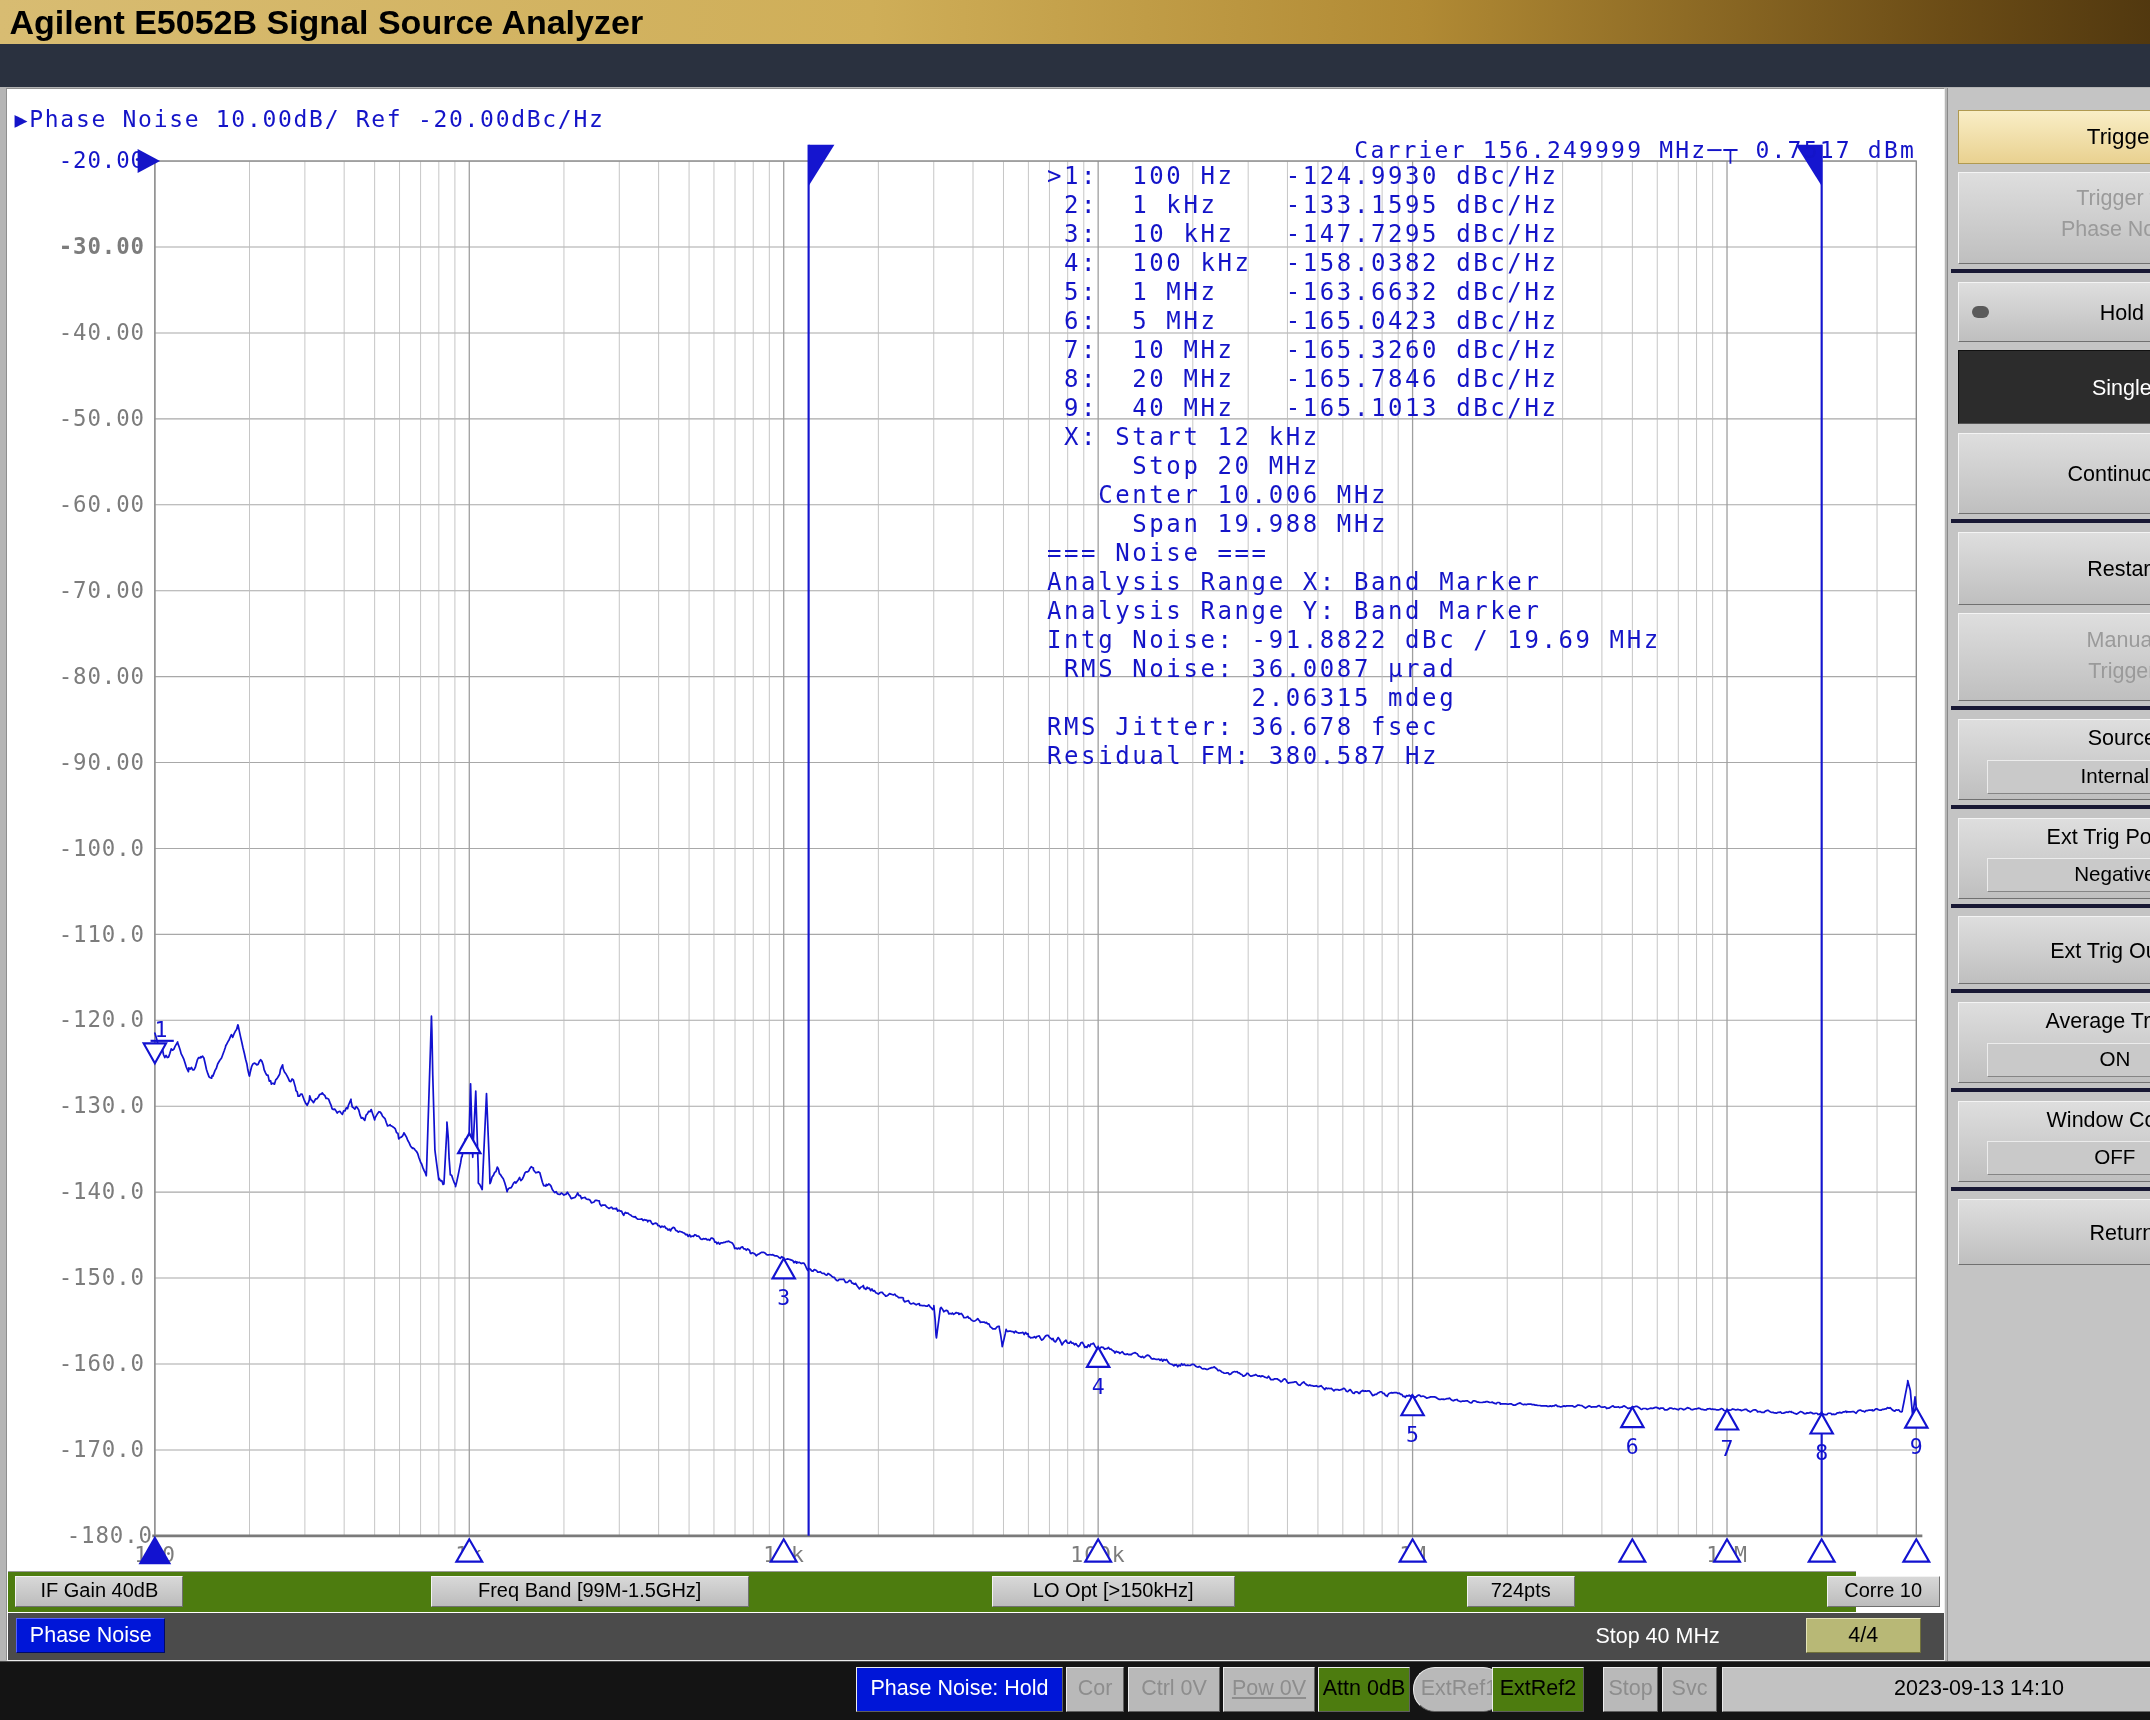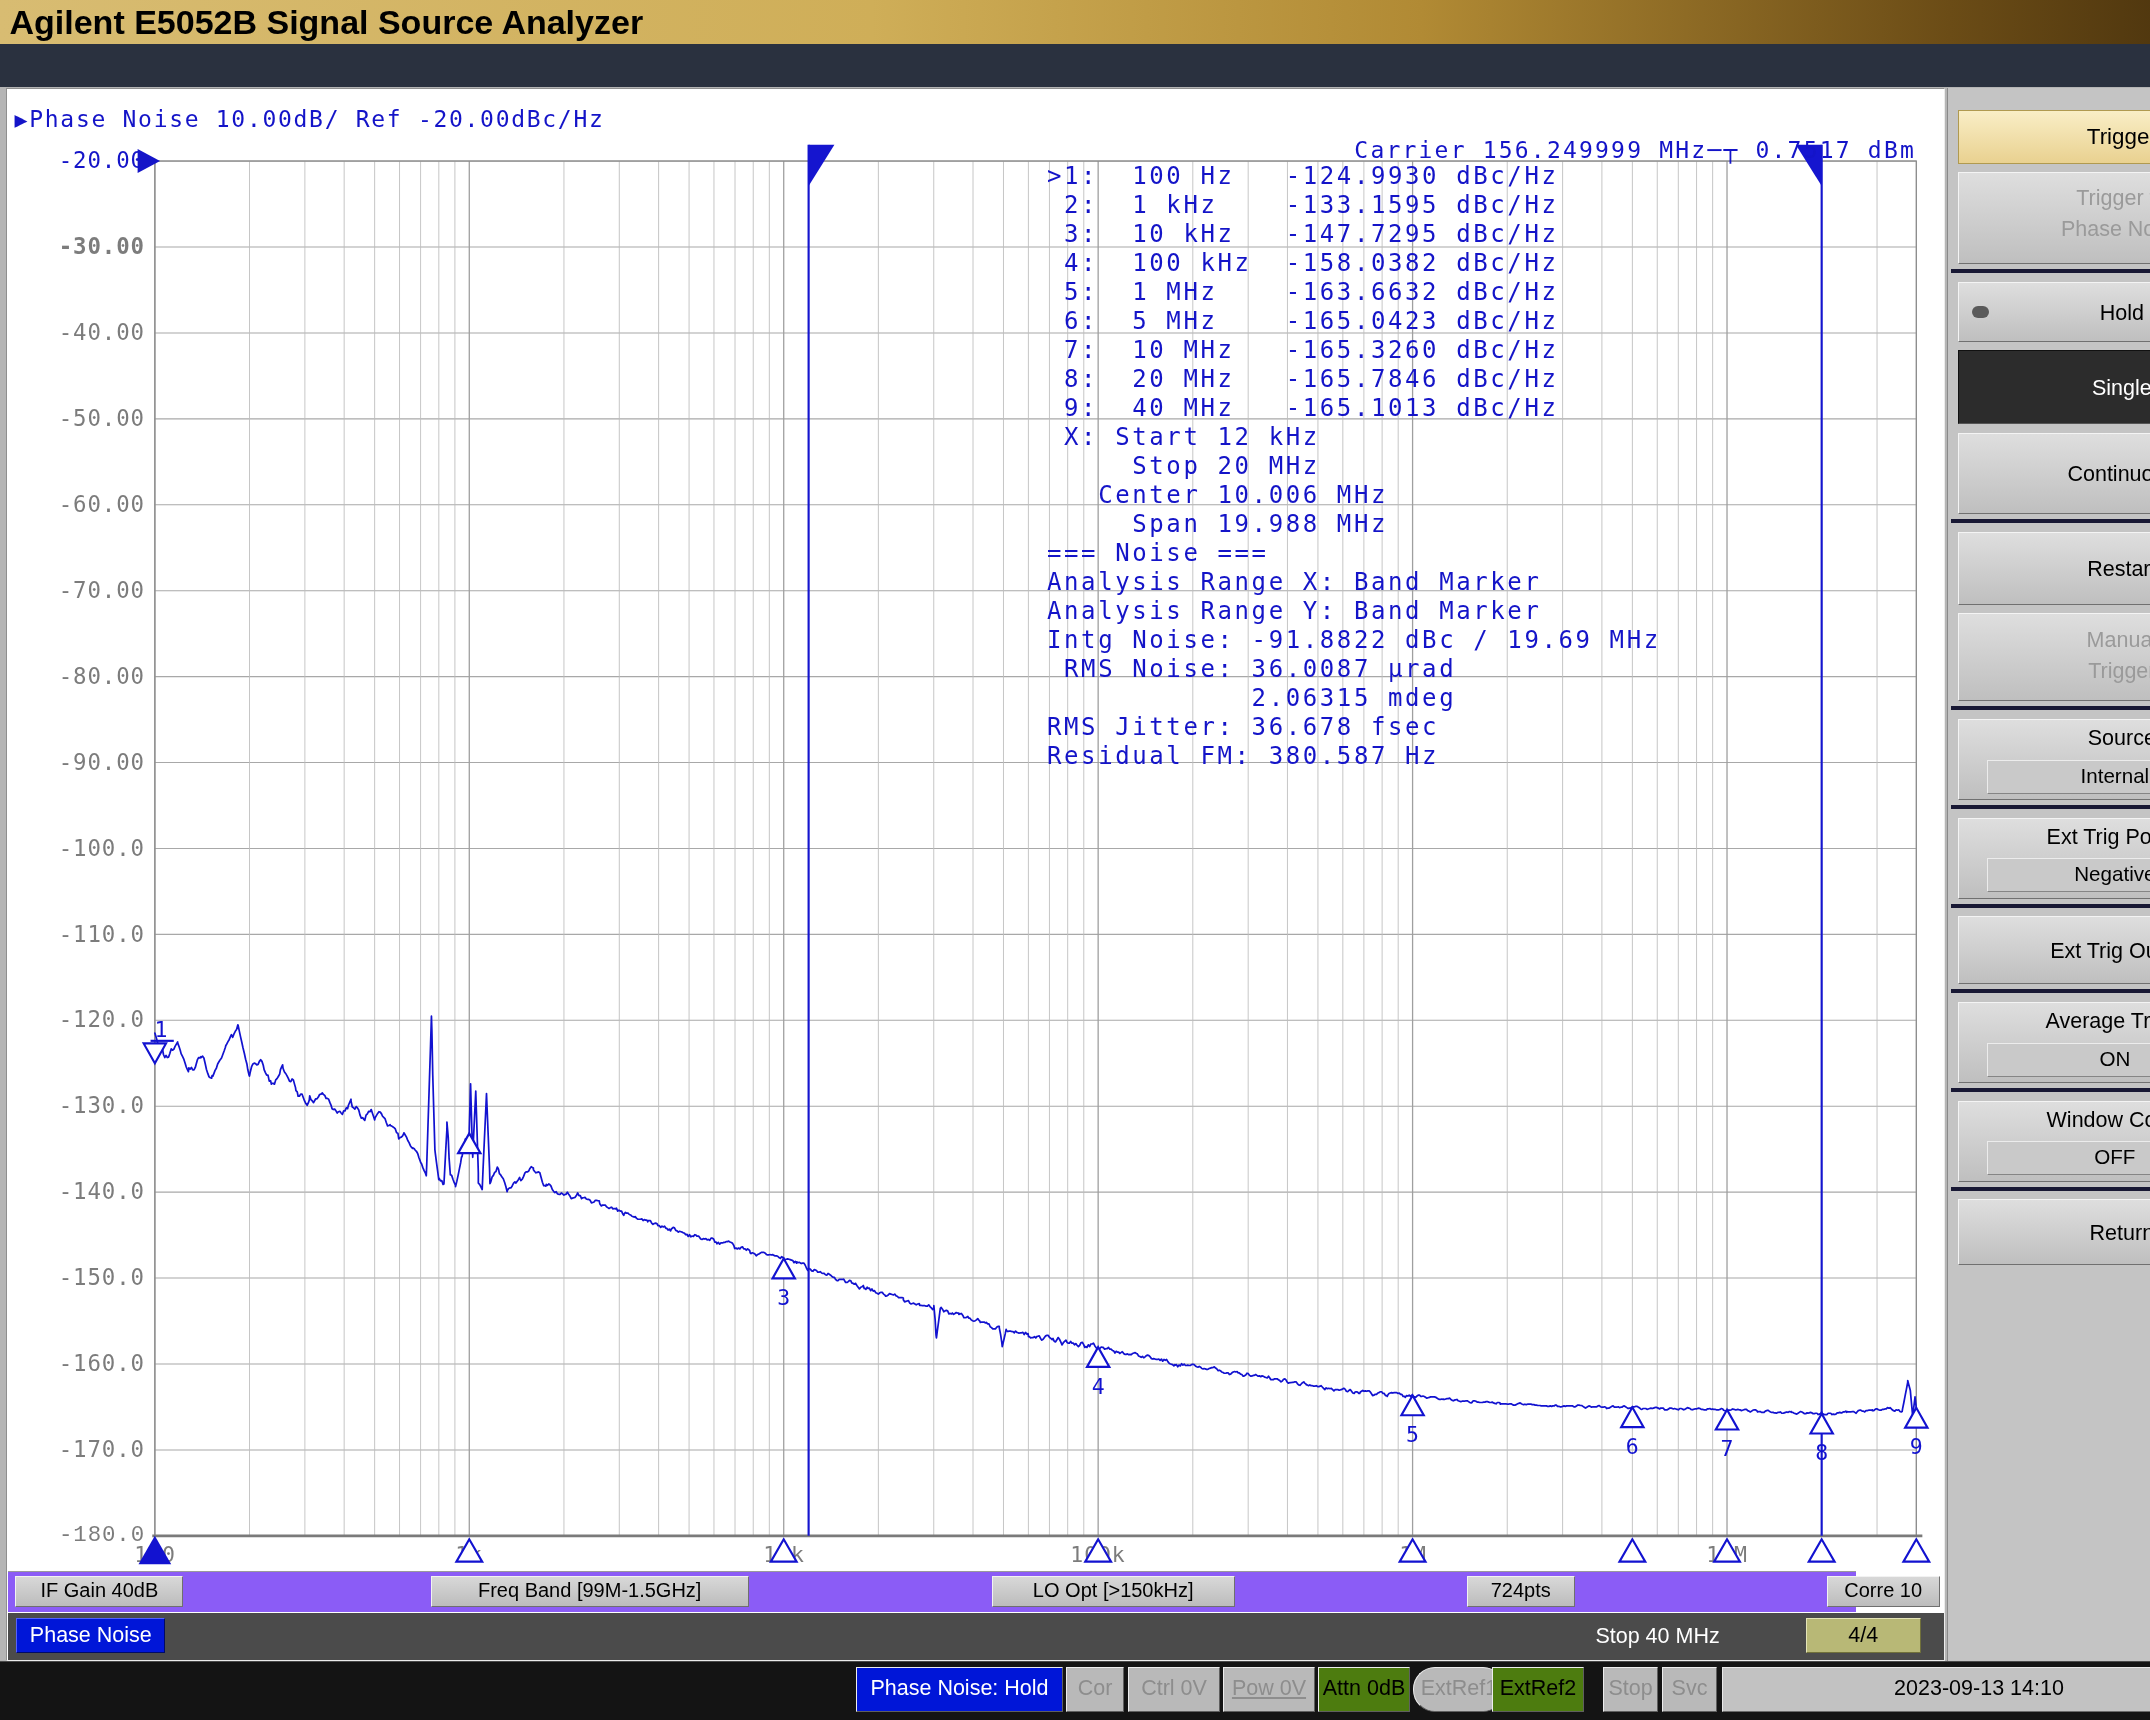--- a/index.html
+++ b/index.html
@@ -29,21 +29,21 @@
 
   .ylabel{width:145px;text-align:right;padding-right:2.6px;height:29px;line-height:29px;
     font-family:"DejaVu Sans Mono",monospace;font-size:22.4px;letter-spacing:0.9px;color:#7c7c7c;z-index:4;}
   .ylabel.ref{color:#1414c8;}
   .xlabel{width:112px;text-align:center;height:27.5px;line-height:27.5px;
     font-family:"DejaVu Sans Mono",monospace;font-size:21.5px;letter-spacing:0.9px;color:#7c7c7c;z-index:4;}
 
   #overlay-svg{left:0;top:0;z-index:5;pointer-events:none;}
 
   
-  #footer-bar{left:7.7px;top:1571px;width:1848px;height:40px;background:#8b5cf6;
+  #footer-bar{left:7.7px;top:1571px;width:1848px;height:40px;background:#4d7c0f;
     border-top:1.3px solid #9a9a9a;z-index:20;}
   .fbtn{position:absolute;top:4.3px;height:31px;background:linear-gradient(180deg,#d8d8d8,#bcbcbc);
     border:1.3px solid;border-color:#f2f2f2 #6f6f6f #6f6f6f #f2f2f2;box-sizing:border-box;
     font-size:20px;color:#000;text-align:center;line-height:27.5px;white-space:nowrap;padding:0 6px;}
 
   #info-bar{left:7.7px;top:1613px;width:1936px;height:47px;background:#4b4b4b;z-index:20;}
   #mode-badge{position:absolute;left:8.6px;top:5.2px;width:149px;height:35px;background:#0016d8;
     border:1.3px solid;border-color:#5560ff #000a66 #000a66 #5560ff;box-sizing:border-box;
     color:#fff;font-size:21.5px;text-align:center;line-height:32px;}
   #info-start{position:absolute;left:175px;top:6px;color:#14b8a6;font-size:21.5px;line-height:34px;margin-top:36px;}
@@ -126,21 +126,21 @@
     <div class="abs ylabel" style="left: 0px; top: 662px;">-80.00</div>
     <div class="abs ylabel" style="left: 0px; top: 748px;">-90.00</div>
     <div class="abs ylabel" style="left: 0px; top: 834px;">-100.0</div>
     <div class="abs ylabel" style="left: 0px; top: 920px;">-110.0</div>
     <div class="abs ylabel" style="left: 0px; top: 1005px;">-120.0</div>
     <div class="abs ylabel" style="left: 0px; top: 1091px;">-130.0</div>
     <div class="abs ylabel" style="left: 0px; top: 1177px;">-140.0</div>
     <div class="abs ylabel" style="left: 0px; top: 1263px;">-150.0</div>
     <div class="abs ylabel" style="left: 0px; top: 1349px;">-160.0</div>
     <div class="abs ylabel" style="left: 0px; top: 1435px;">-170.0</div>
-    <div class="abs ylabel" style="left: 0px; top: 1521px; font-family: Liberation Mono, monospace;">-180.0</div>
+    <div class="abs ylabel" style="left: 8px; top: 1521px;">-180.0</div>
   </div>
 <div id="xlabels">
     <div class="abs xlabel" style="left: 99px; top: 1541px;">100</div>
     <div class="abs xlabel" style="left: 413px; top: 1541px;">1k</div>
     <div class="abs xlabel" style="left: 728px; top: 1541px;">10k</div>
     <div class="abs xlabel" style="left: 1042px; top: 1541px;">100k</div>
     <div class="abs xlabel" style="left: 1357px; top: 1541px;">1M</div>
     <div class="abs xlabel" style="left: 1671px; top: 1541px;">10M</div>
   </div>
 

